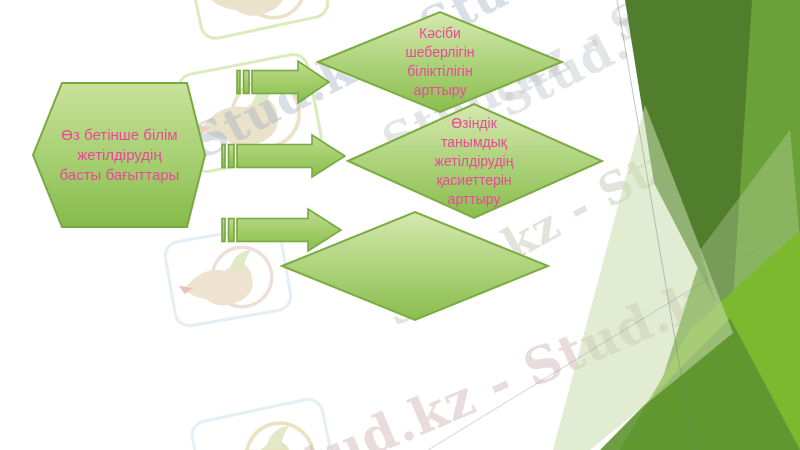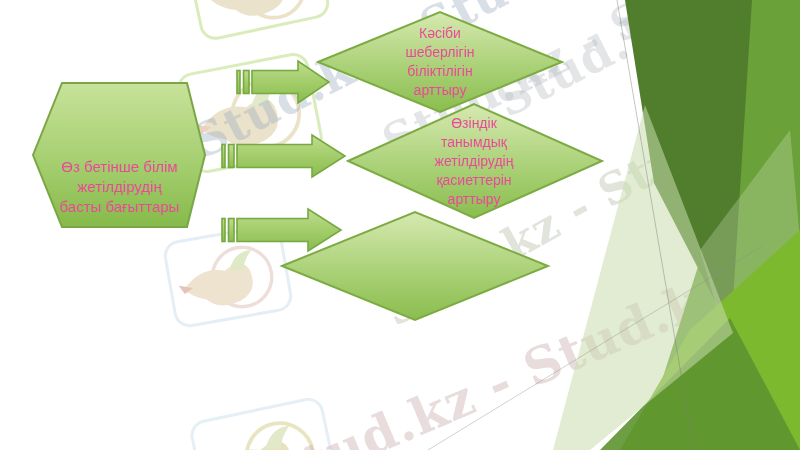--- a/index.html
+++ b/index.html
@@ -21,21 +21,21 @@
     line-height:1;
   }
   
   #deco{position:absolute;inset:0;z-index:3;pointer-events:none;}
   
   #diagram{position:absolute;inset:0;z-index:5;}
   .shape-text{
     position:absolute;z-index:6;color:#ec4899;text-align:center;
     white-space:pre-line;font-weight:400;
   }
-  .hex-text{font-size:15px;line-height:20px;margin-top:32px;}
+  .hex-text{font-size:15px;line-height:20px;}
   .dia-text{font-size:14px;line-height:19px;}
 </style>
 </head>
 <body>
 
 <div id="slide">
 
   <div class="stamp" style="left:192px;top:-62px;width:126px;height:86px;--rot:-12deg;">
     <svg viewBox="0 0 100 70">
       <circle cx="62" cy="40" r="25" fill="none" stroke="#e9ddbe" stroke-width="3"></circle>

